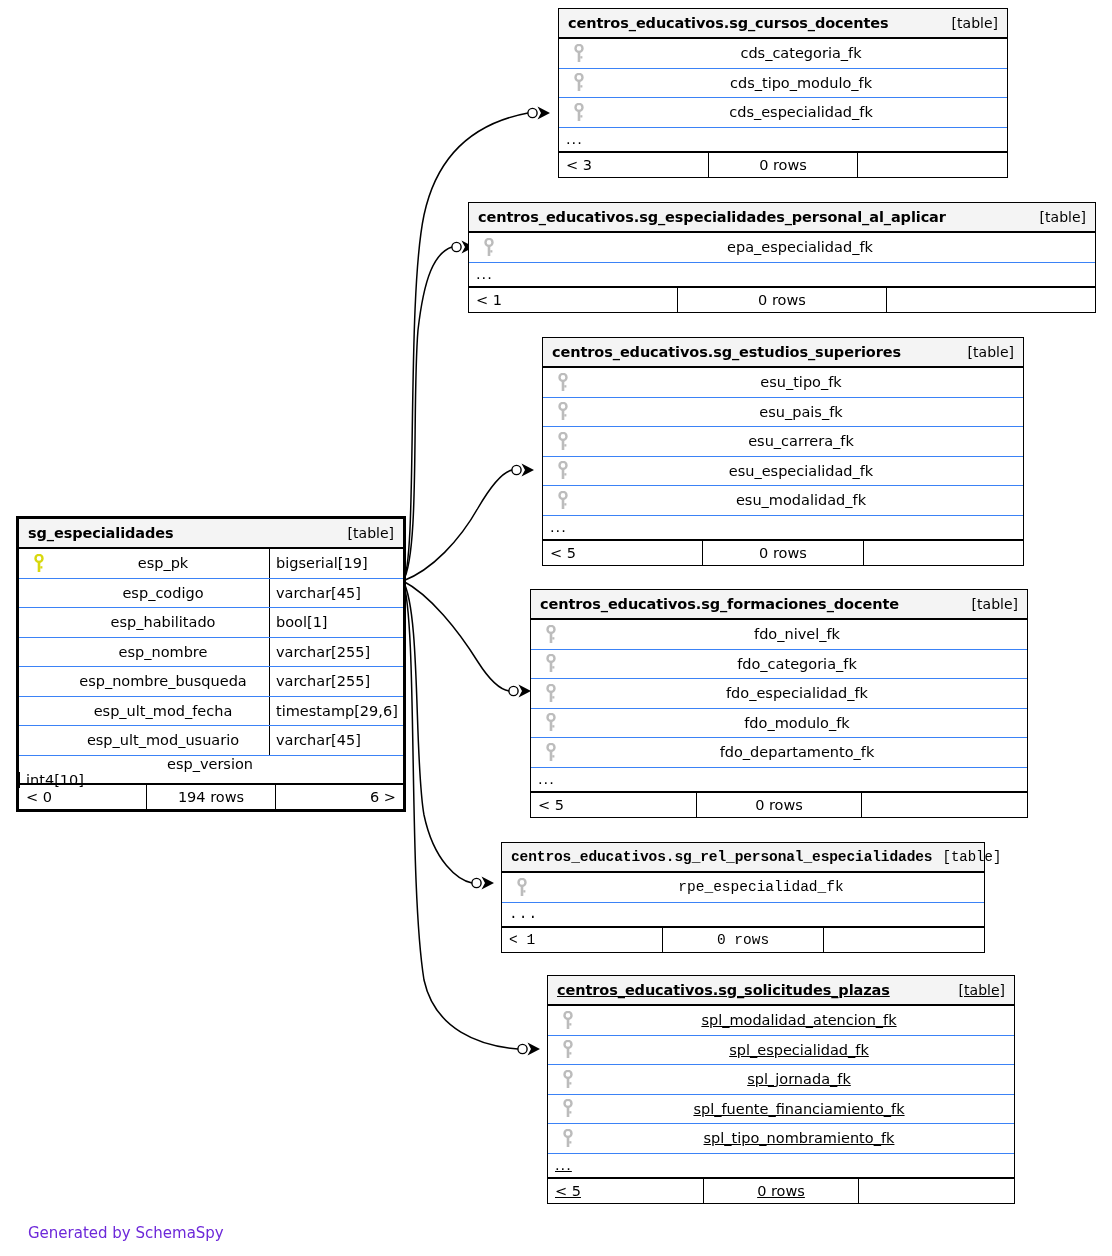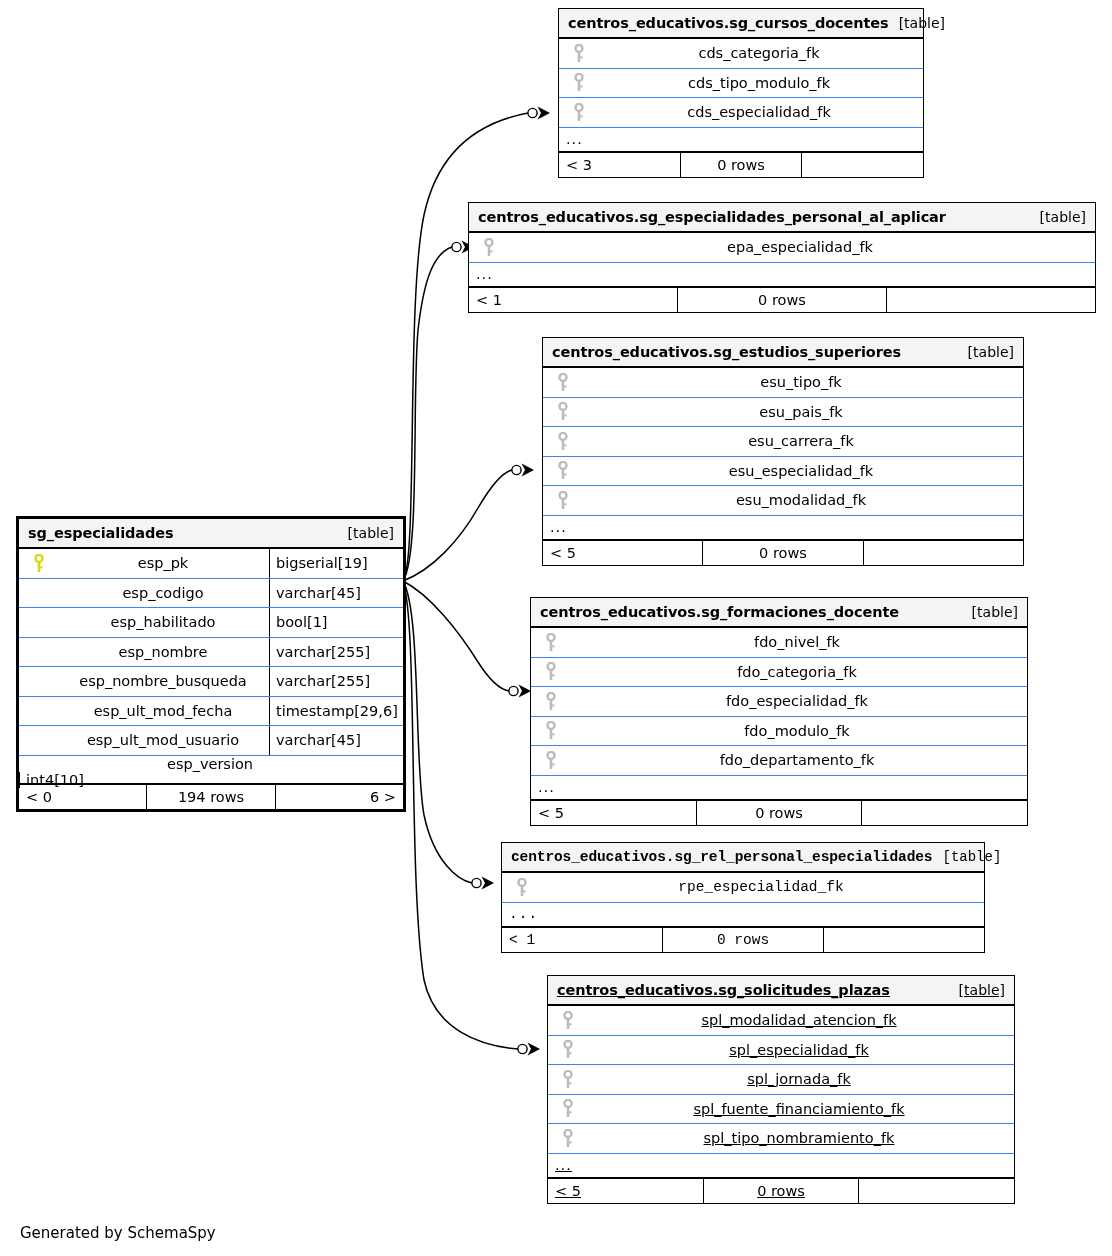--- a/index.html
+++ b/index.html
@@ -95,23 +95,23 @@
   .foot-left{flex:1;justify-content:flex-start;border-right:1px solid #000;}
   .foot-mid{flex:1;justify-content:center;border-right:1px solid #000;}
   .foot-right{flex:1;justify-content:flex-end;}
 
   
   .keyicon{display:block;}
 
   
   .credit{
     position:absolute;
-    left:20px;top:1224px;
+    left:28px;top:1224px;
     font-size:15px;
-    color:#000000;
+    color:#6d28d9;
     white-space:nowrap;
   }
 </style>
 </head>
 <body>
 
 <div id="diagram">
 
   <svg id="edges" viewBox="0 0 1112 1256" xmlns="http://www.w3.org/2000/svg">
       <path d="M403,581 C418,560 406,300 424,215 C438,150 480,122 528,113" fill="none" stroke="#000" stroke-width="1.5"></path>
@@ -197,21 +197,21 @@
           <span class="keycell"></span>
           <span class="colname">esp_version</span>
           <span class="typecell">int4[10]</span>
         </div>
         <div class="foot-row">
           <div class="foot-cell foot-left">&lt; 0</div>
           <div class="foot-cell foot-mid">194 rows</div>
           <div class="foot-cell foot-right">6 &gt;</div>
         </div>
       </div>
-      <div class="tbl" style="left: 558px; top: 8px; width: 366px;">
+      <div class="tbl" style="left: 558px; top: 8px; width: 450px;">
         <div class="tbl-head">
           <span class="tbl-title">centros_educativos.sg_cursos_docentes</span>
           <span class="tbl-tag">[table]</span>
         </div>
         <div class="col-row">
           <span class="keycell">
             <svg width="12" height="19" viewBox="0 0 12 19" class="keyicon">
               <circle cx="6" cy="4.4" r="3.5" fill="none" stroke="#bcbcbc" stroke-width="2.4"></circle>
               <rect x="4.7" y="7" width="2.6" height="11" fill="#bcbcbc"></rect>
               <rect x="7.3" y="12.2" width="2.1" height="2.3" fill="#bcbcbc"></rect>
@@ -323,21 +323,21 @@
           </span>
           <span class="colname">esu_modalidad_fk</span>
         </div>
         <div class="ellipsis-row">...</div>
         <div class="foot-row">
           <div class="foot-cell foot-left">&lt; 5</div>
           <div class="foot-cell foot-mid">0 rows</div>
           <div class="foot-cell foot-right"></div>
         </div>
       </div>
-      <div class="tbl" style="left: 530px; top: 589px; width: 498px; margin-top: 8px;">
+      <div class="tbl" style="left: 530px; top: 589px; width: 498px;">
         <div class="tbl-head">
           <span class="tbl-title">centros_educativos.sg_formaciones_docente</span>
           <span class="tbl-tag">[table]</span>
         </div>
         <div class="col-row">
           <span class="keycell">
             <svg width="12" height="19" viewBox="0 0 12 19" class="keyicon">
               <circle cx="6" cy="4.4" r="3.5" fill="none" stroke="#bcbcbc" stroke-width="2.4"></circle>
               <rect x="4.7" y="7" width="2.6" height="11" fill="#bcbcbc"></rect>
               <rect x="7.3" y="12.2" width="2.1" height="2.3" fill="#bcbcbc"></rect>

